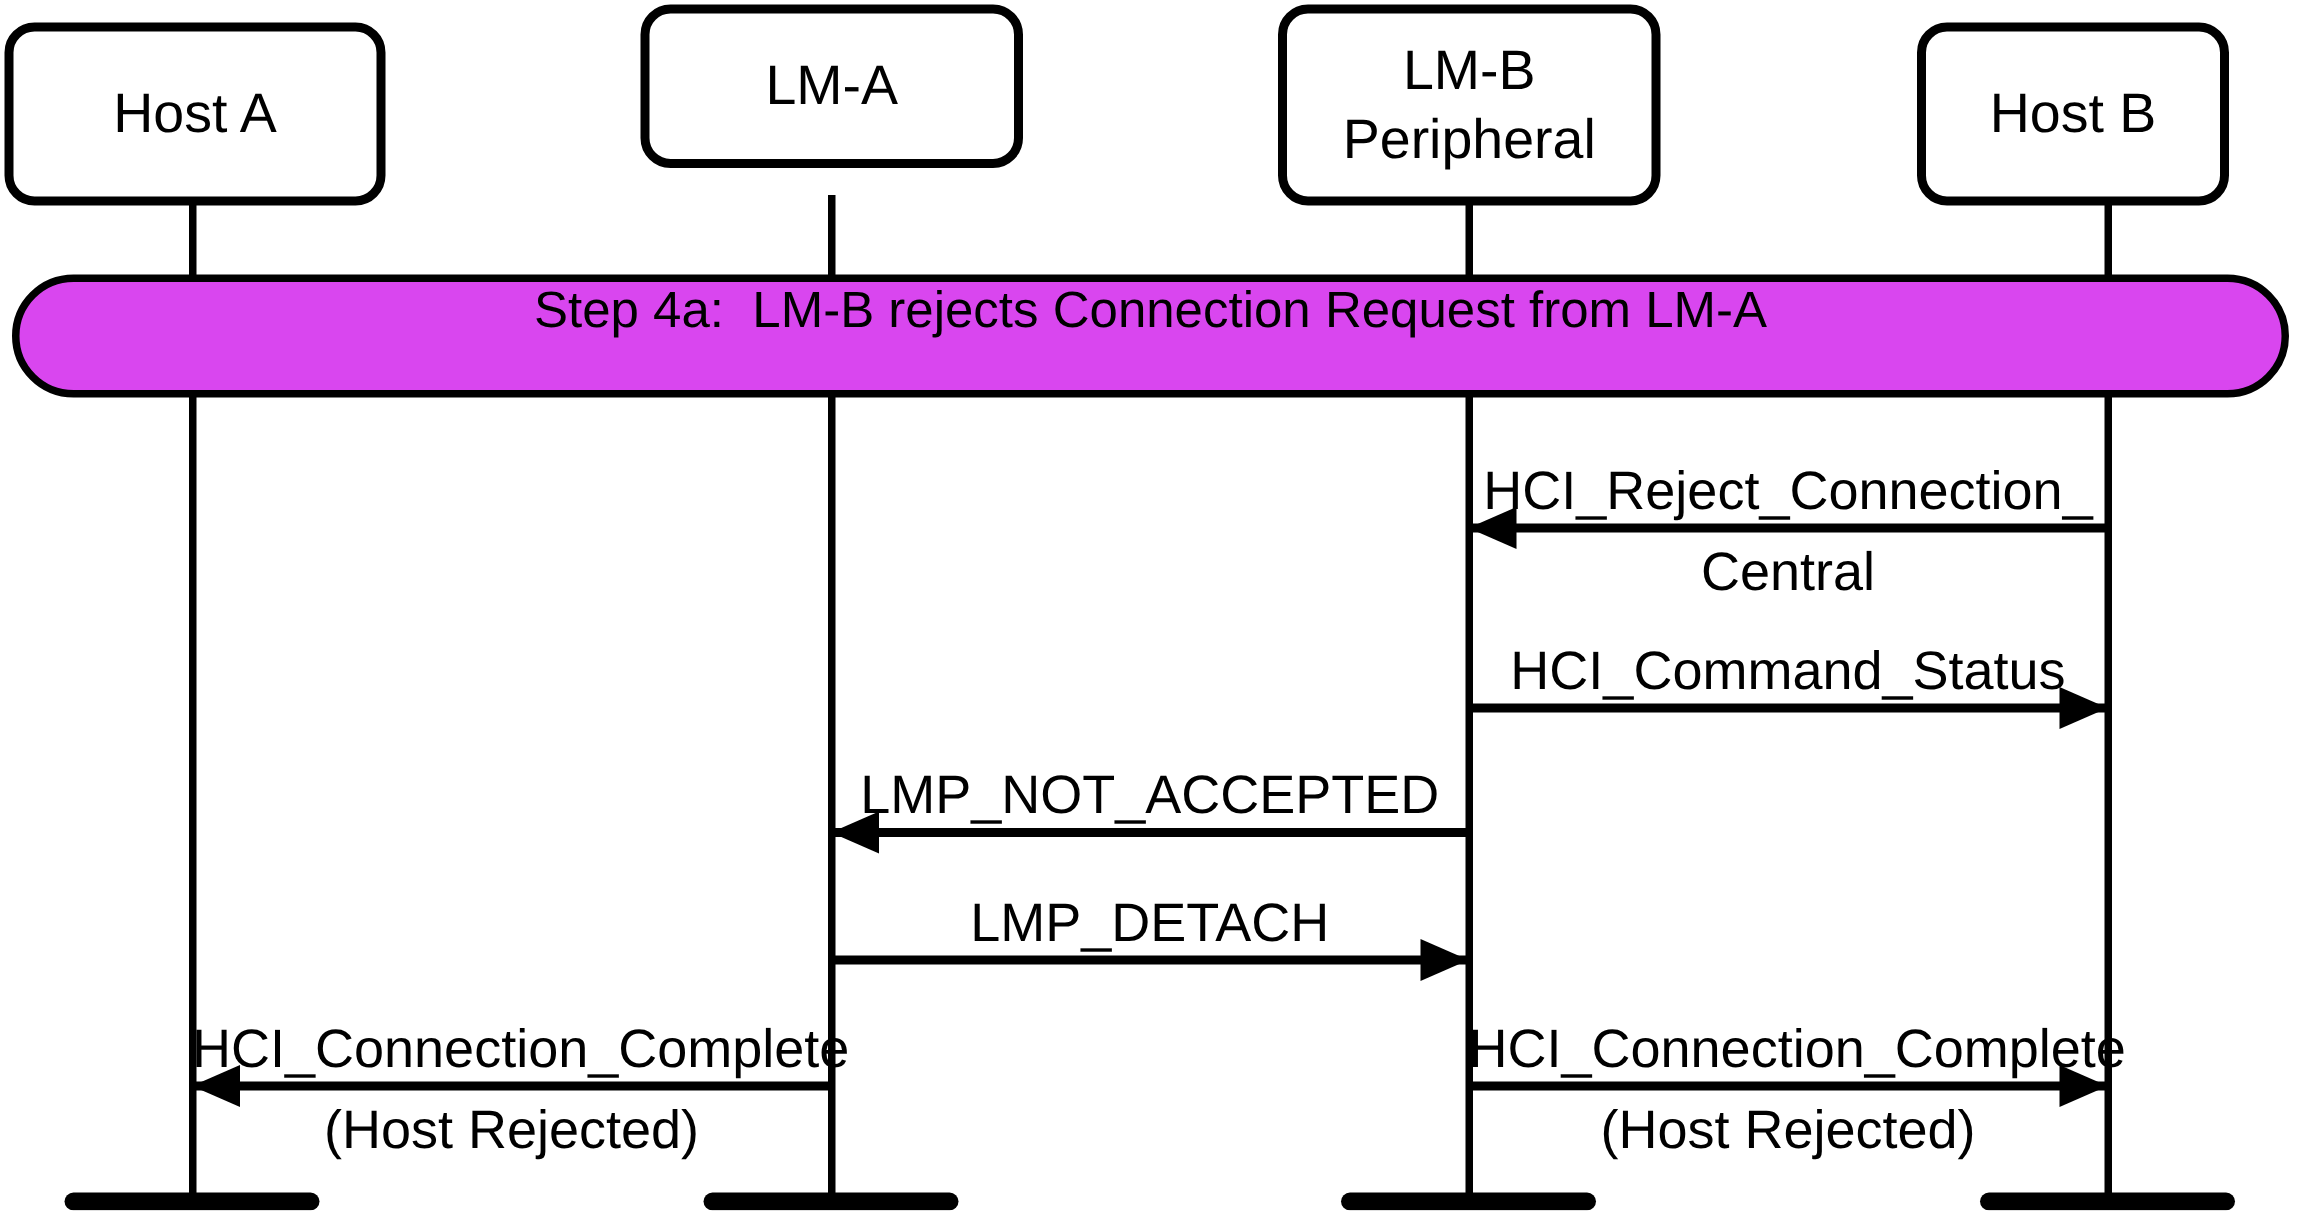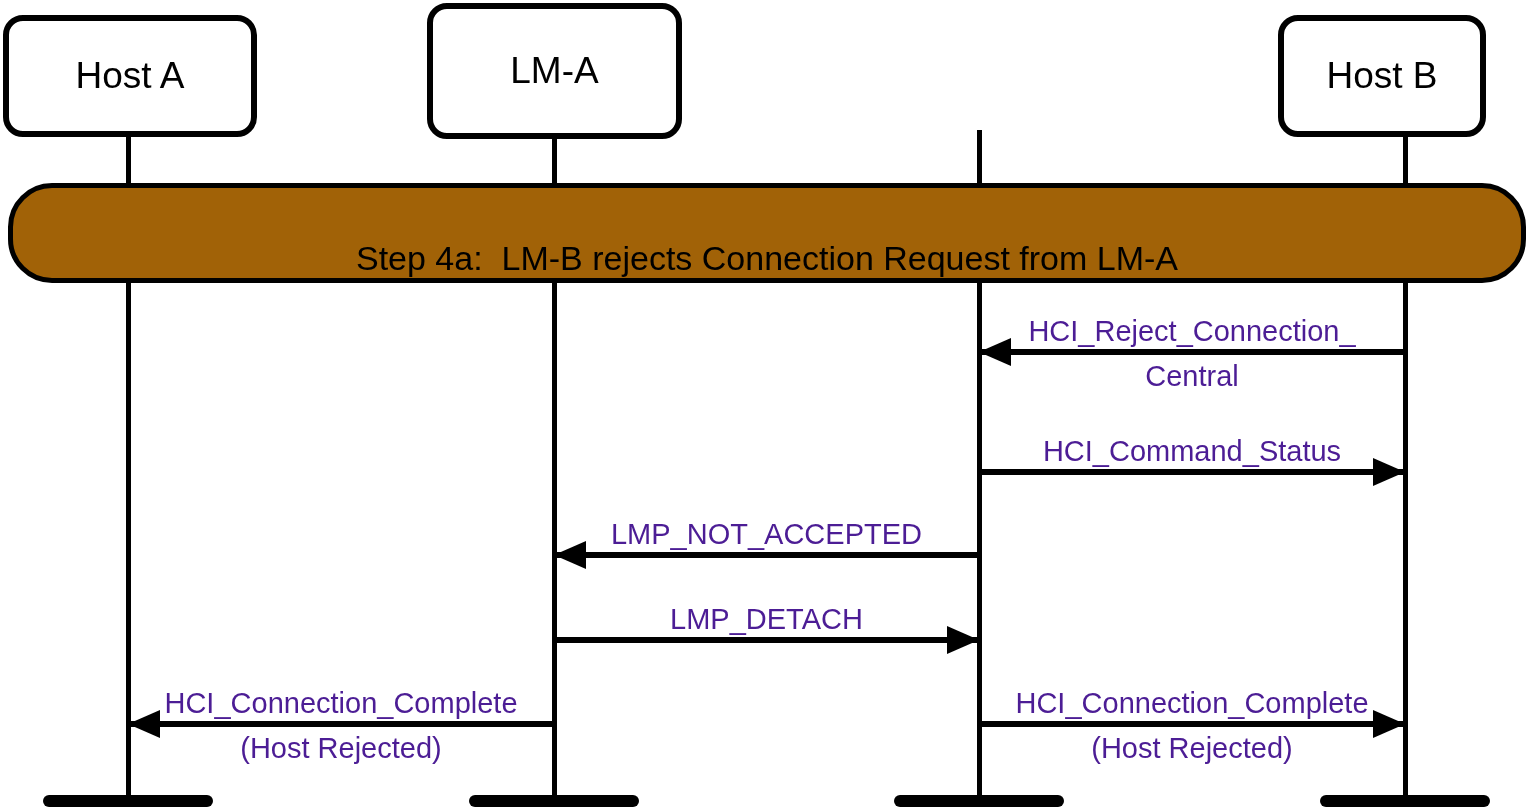--- a/index.html
+++ b/index.html
@@ -39,26 +39,26 @@
     z-index: 2;
     text-align: center;
   }
   
   .banner {
     position: absolute;
     box-sizing: border-box;
     left: 8px;
     top: 183px;
     width: 1518px;
-    height: 100px;
-    background: #a16207;
+    height: 82px;
+    background: #d946ef;
     border: 5px solid #000000;
     border-radius: 44px;
     display: flex;
-    align-items: flex-end;
+    align-items: flex-start;
     justify-content: center;
     font-size: 34px;
     color: #000000;
     z-index: 3;
   }
   .banner .banner-text { white-space: pre; }
   
   .msg {
     position: absolute;
     height: 0;
@@ -70,22 +70,22 @@
     right: 0;
     top: -3px;
     height: 6px;
     background: #000000;
   }
   .msg-label {
     position: absolute;
     left: 0;
     right: 0;
     text-align: center;
-    font-size: 29px;
-    color: #4c1d95;
+    font-size: 36px;
+    color: #000000;
     white-space: nowrap;
   }
   .label-above { bottom: 4px; }
   .label-below { top: 8px; }
   .arrowhead {
     position: absolute;
     top: -14px;
     width: 0;
     height: 0;
     border-top: 14px solid transparent;
@@ -109,22 +109,26 @@
 <div id="canvas">
 
   <div class="lifeline" style="left:126px; top:130px; height:670px;"></div>
   <div class="lifeline" style="left:552px; top:130px; height:670px;"></div>
   <div class="lifeline" style="left:977px; top:130px; height:670px;"></div>
   <div class="lifeline" style="left:1403px; top:130px; height:670px;"></div>
 
   <div class="actor" style="left:3px; top:15px; width:254px; height:122px;">
     <span>Host A</span>
   </div>
-  <div class="actor" style="left:427px; top:3px; width:255px; height:136px;">
+  <div class="actor" style="left:427px; top:3px; width:255px; height:109px;">
     <span>LM-A</span>
+  </div>
+  <div class="actor" style="left:852px; top:3px; width:255px; height:134px;">
+    <span>LM-B</span>
+    <span>Peripheral</span>
   </div>
   <div class="actor" style="left:1278px; top:15px; width:208px; height:122px;">
     <span>Host B</span>
   </div>
 
   <div class="banner">
     <span class="banner-text">Step 4a:  LM-B rejects Connection Request from LM-A</span>
   </div>
 
   <div class="msg" style="left:979px; top:352px; width:426px;">

